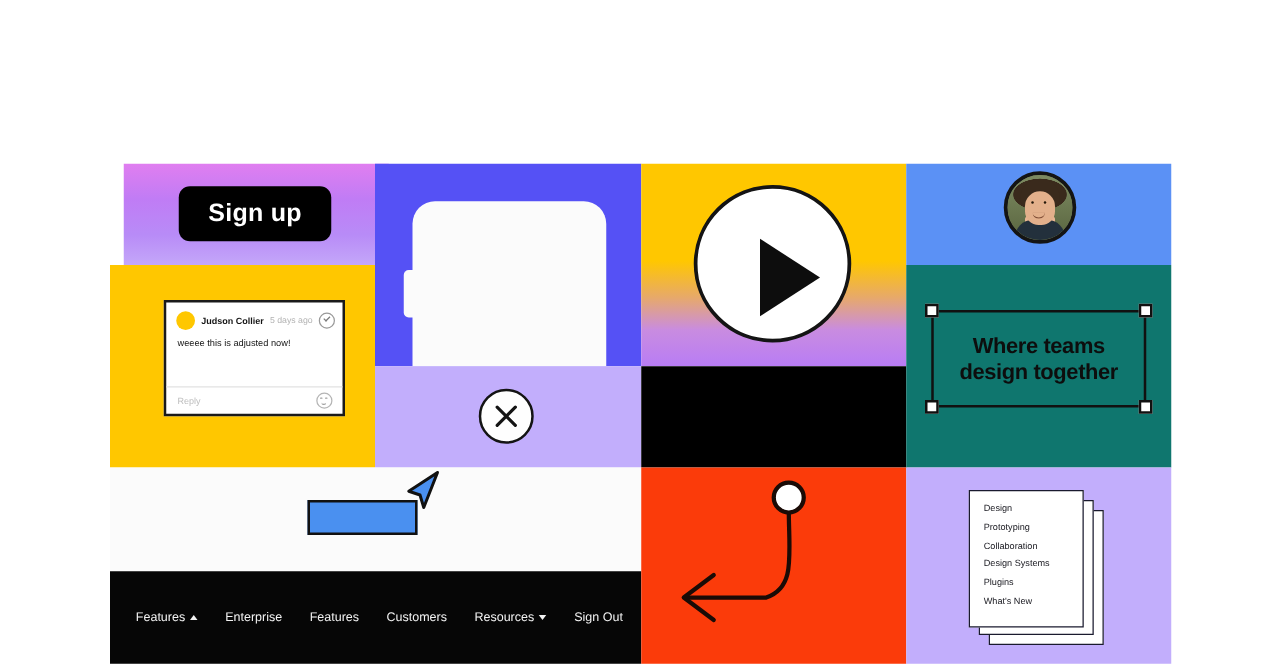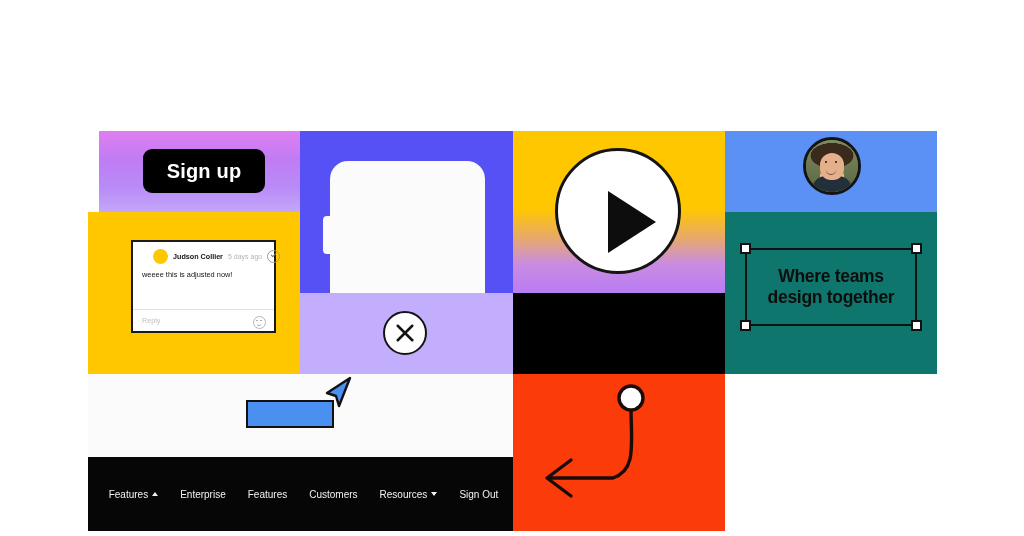--- a/index.html
+++ b/index.html
@@ -65,21 +65,21 @@
     width: 145px; height: 93px;
     background: #ffffff;
     border: 2.2px solid #1a1a1a;
     box-sizing: border-box;
     display: flex;
     flex-direction: column;
   }
   .cc-head {
     display: flex;
     align-items: center;
-    padding: 7px 8px 3px 20px;
+    padding: 7px 8px 3px 8px;
     gap: 5px;
   }
   .cc-avatar {
     width: 15px; height: 15px;
     border-radius: 50%;
     background: #ffc700;
     flex: none;
   }
   .cc-author {
     font-size: 7.2px;
@@ -112,21 +112,21 @@
   .cc-body {
     font-size: 7.4px;
     color: #141414;
     padding: 3px 9px 0 9px;
     line-height: 1.25;
   }
   .cc-foot {
     margin-top: auto;
     border-top: 1px solid #e2e2e2;
     display: flex;
-    align-items: flex-start;
+    align-items: center;
     padding: 6px 8px 6px 9px;
     height: 22px;
     box-sizing: border-box;
   }
   .cc-reply {
     font-size: 7.2px;
     color: #bdbdbd;
   }
   .cc-emoji {
     margin-left: auto;
@@ -510,15 +510,31 @@
     </div>
 
     <div class="panel p-arrow">
       <svg width="212" height="157" viewBox="0 0 212 157">
         <path d="M118 32 C118 70 124 96 100 104 L36 104" fill="none" stroke="#1a0b06" stroke-width="3.4" stroke-linecap="round"></path>
         <path d="M58 86 L34 104 L58 122" fill="none" stroke="#1a0b06" stroke-width="3.4" stroke-linecap="round" stroke-linejoin="round"></path>
         <circle cx="118" cy="24" r="12" fill="#ffffff" stroke="#1a0b06" stroke-width="3.4"></circle>
       </svg>
     </div>
 
+    <div class="panel p-list">
+      <div class="card-stack">
+        <div class="stack-sheet sheet-3"></div>
+        <div class="stack-sheet sheet-2"></div>
+        <div class="stack-sheet sheet-1">
+          <div class="sheet-list">
+            <div class="sheet-item">Design</div>
+            <div class="sheet-item">Prototyping</div>
+            <div class="sheet-item">Collaboration</div>
+            <div class="sheet-item">Design Systems</div>
+            <div class="sheet-item">Plugins</div>
+            <div class="sheet-item">What's New</div>
+          </div>
+        </div>
+      </div>
+    </div>
 
   </div>
 </div>
 
 </body></html>

